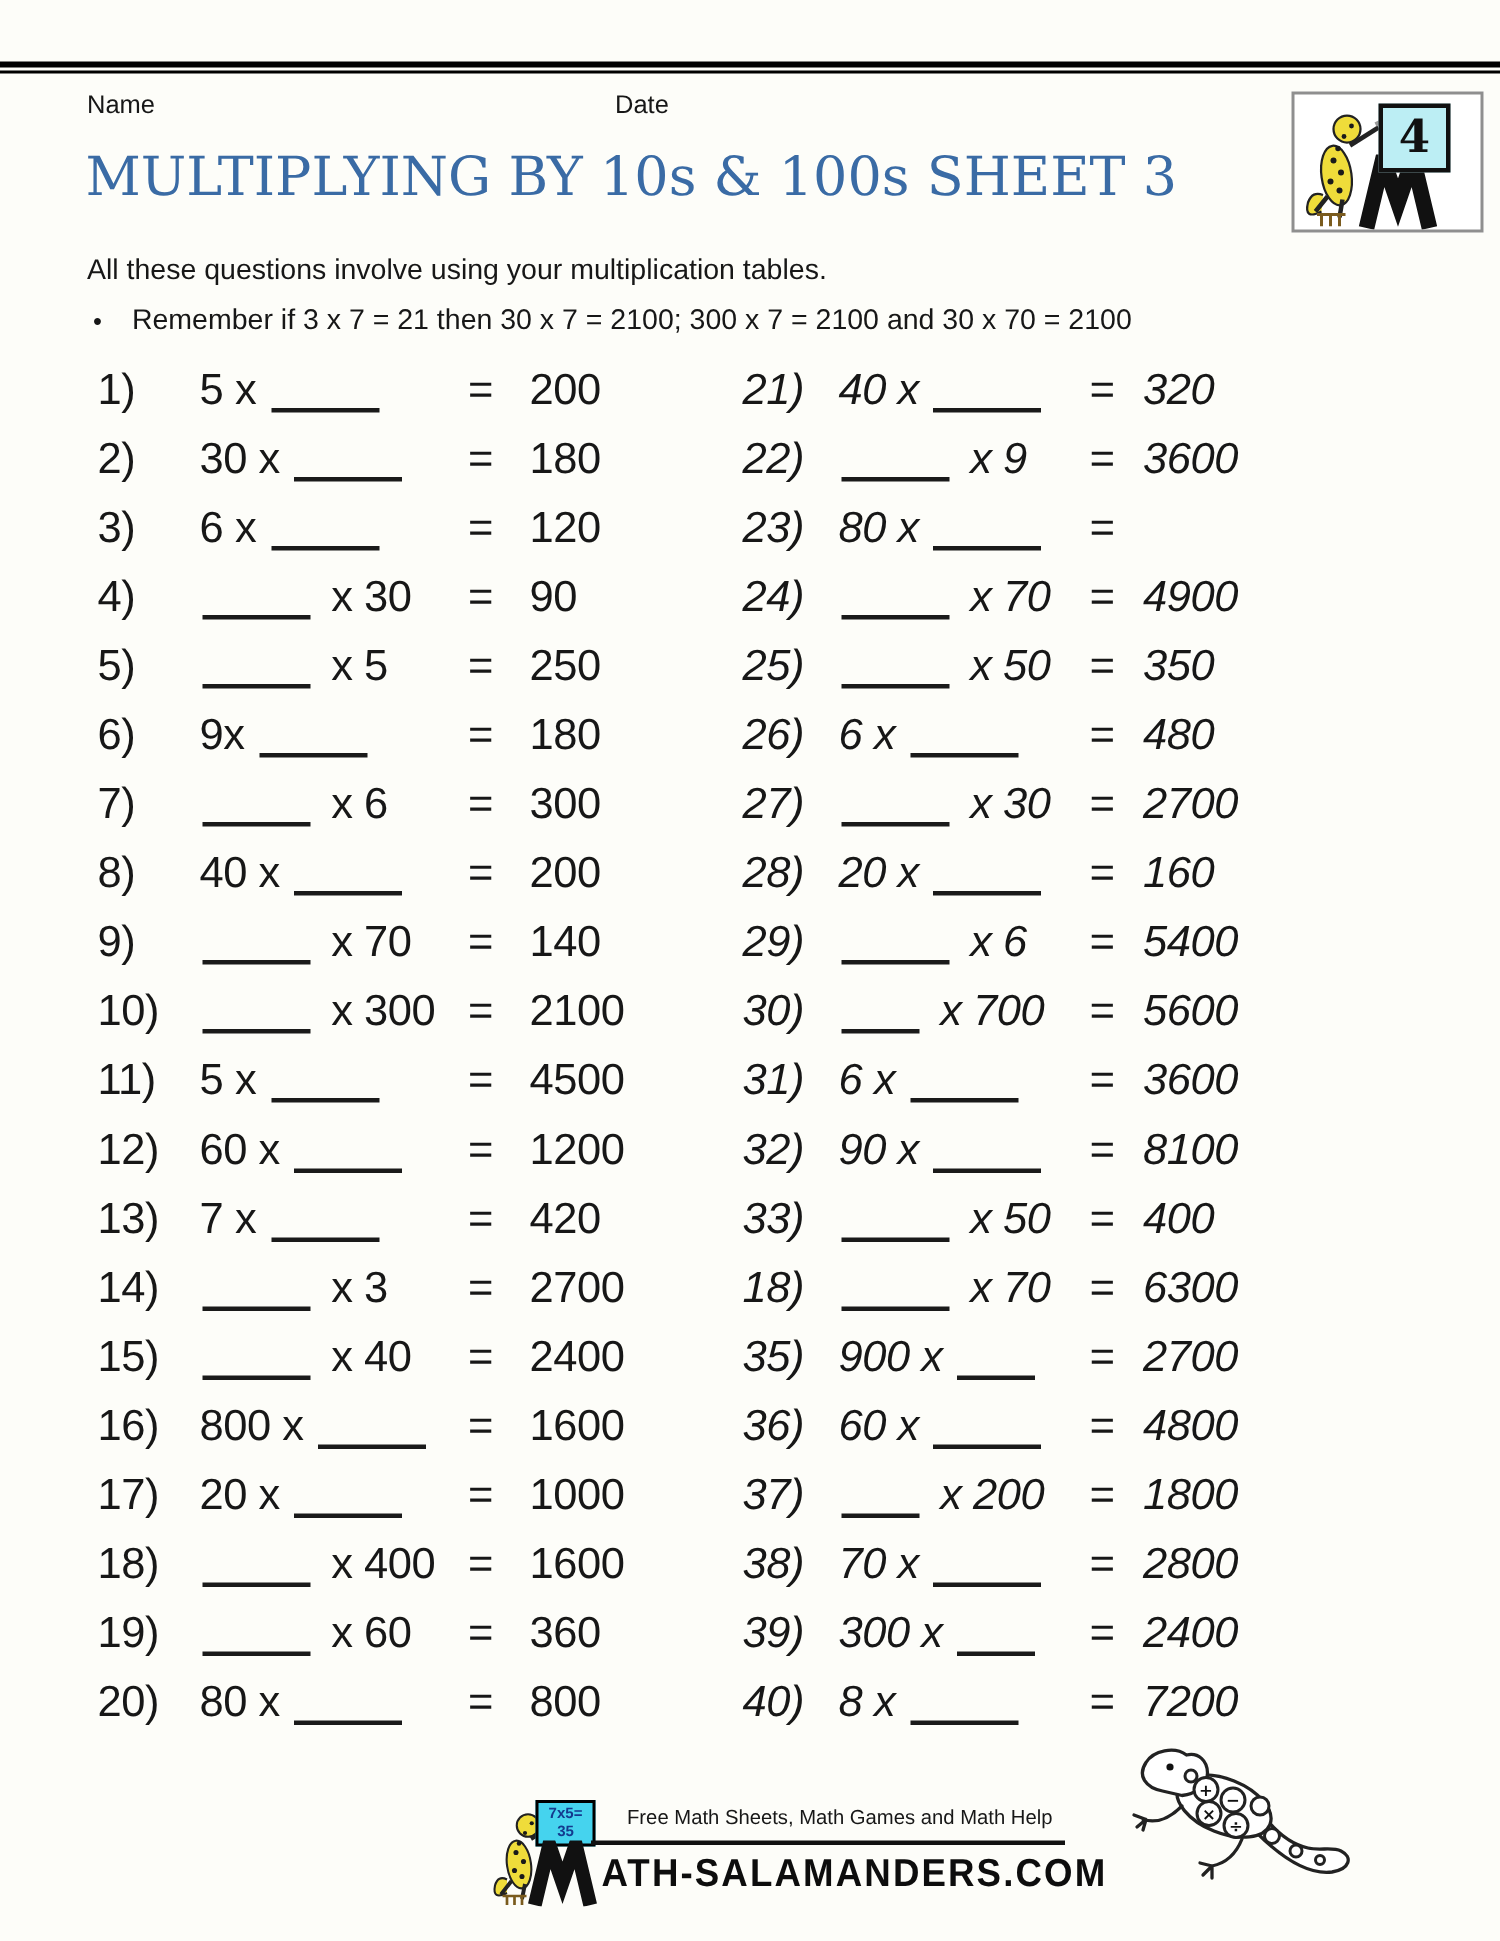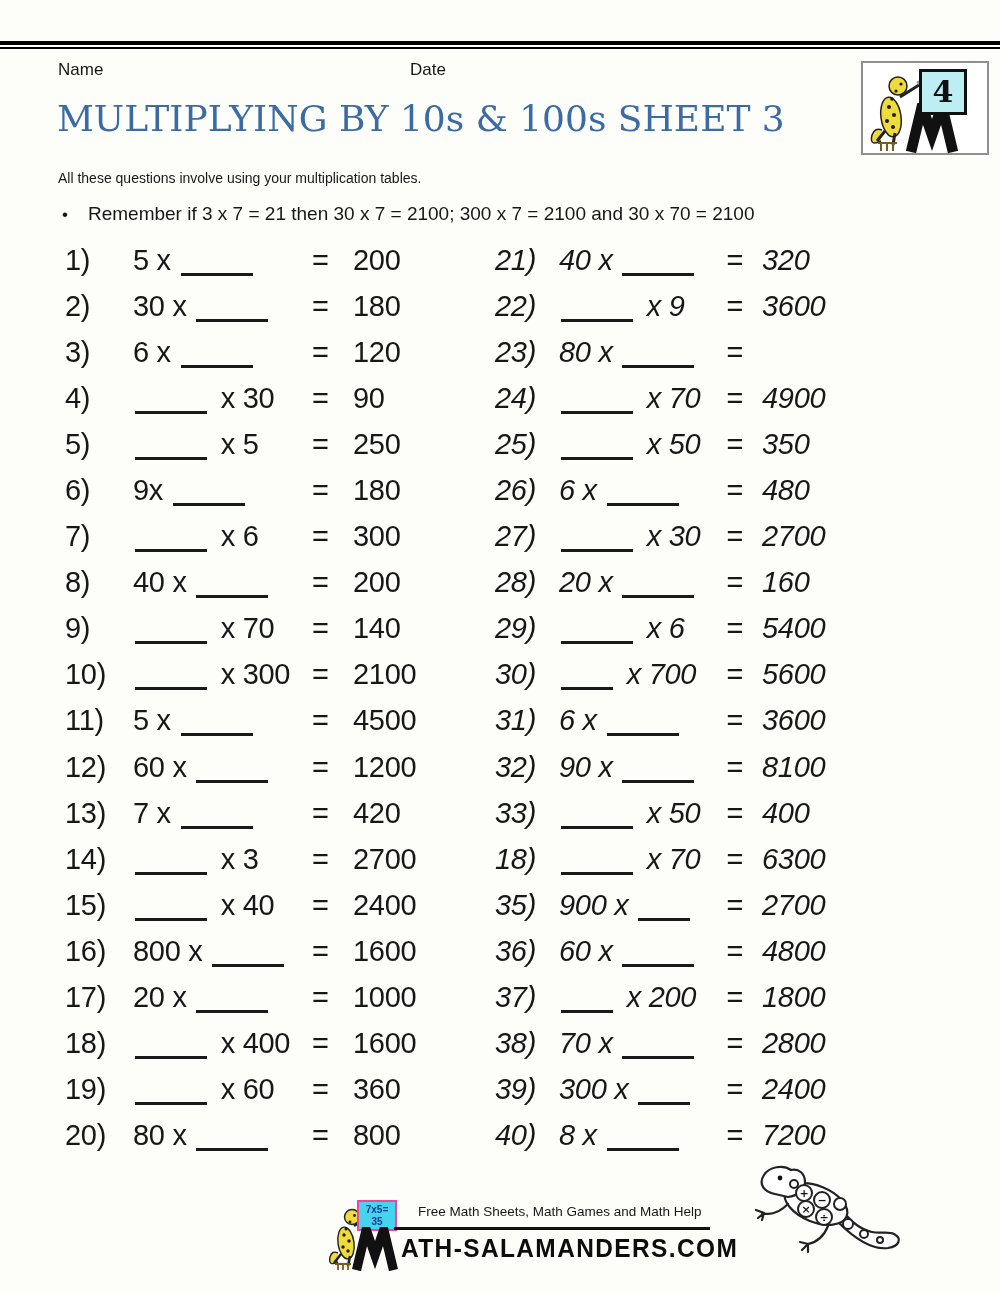--- a/index.html
+++ b/index.html
@@ -20,21 +20,21 @@
     border:2px solid #8f8f8f;background:#fff;box-sizing:border-box;
   }
 
   .page-title{
     position:absolute;left:57px;top:98px;
     font-family:"DejaVu Serif","Liberation Serif",serif;
     font-size:36px;font-weight:500;letter-spacing:0px;
     color:var(--title-color,#3a6ba5);white-space:nowrap;
   }
 
-  .intro{position:absolute;left:58px;top:170px;font-size:14px;}
+  .intro{position:absolute;left:58px;top:170px;font-size:19px;}
   .bullet-line{position:absolute;left:62px;top:203px;font-size:19px;display:flex;gap:20px;}
   .bullet-dot{font-size:17px;line-height:24px;}
 
   .pcol{position:absolute;top:237px;}
   .pcol-left{left:65px;width:425px;}
   .pcol-right{left:495px;width:470px;font-style:italic;}
   .prow{height:46.1px;display:grid;align-items:baseline;align-content:center;
         font-size:29px;letter-spacing:-0.3px;white-space:nowrap;}
   .pcol-left  .prow{grid-template-columns:68px 179px 41px auto;}
   .pcol-right .prow{grid-template-columns:64px 167px 36px auto;}
@@ -48,21 +48,21 @@
 
   
   .footer-tagline{position:absolute;left:418px;top:1204px;width:270px;
     font-size:13.5px;font-weight:normal;letter-spacing:0px;white-space:nowrap;}
   .footer-rule{position:absolute;left:394px;top:1227px;width:316px;height:3px;background:#111;}
   .footer-wordmark{position:absolute;left:401px;top:1233px;
     font-size:26px;font-weight:bold;letter-spacing:1.5px;white-space:nowrap;
     transform:scaleX(0.94);transform-origin:left top;color:#0d0d0d;}
   .mini-board{
     position:absolute;left:357px;top:1200px;width:40px;height:31px;
-    background:var(--cyan,#45d3ee);border:2px solid #ec4899;box-sizing:border-box;
+    background:var(--cyan,#45d3ee);border:2px solid #000000;box-sizing:border-box;
     font-size:10px;font-weight:bold;color:#143a8e;line-height:1.15;
     text-align:center;padding-top:2px;
   }
   .corner-board{
     position:absolute;left:56px;top:6px;width:48px;height:46px;
     background:#bceef4;border:3px solid #111;box-sizing:border-box;
     font-family:"DejaVu Serif",serif;font-weight:bold;font-size:30px;
     text-align:center;line-height:40px;color:#111;
   }
   svg{display:block;}

